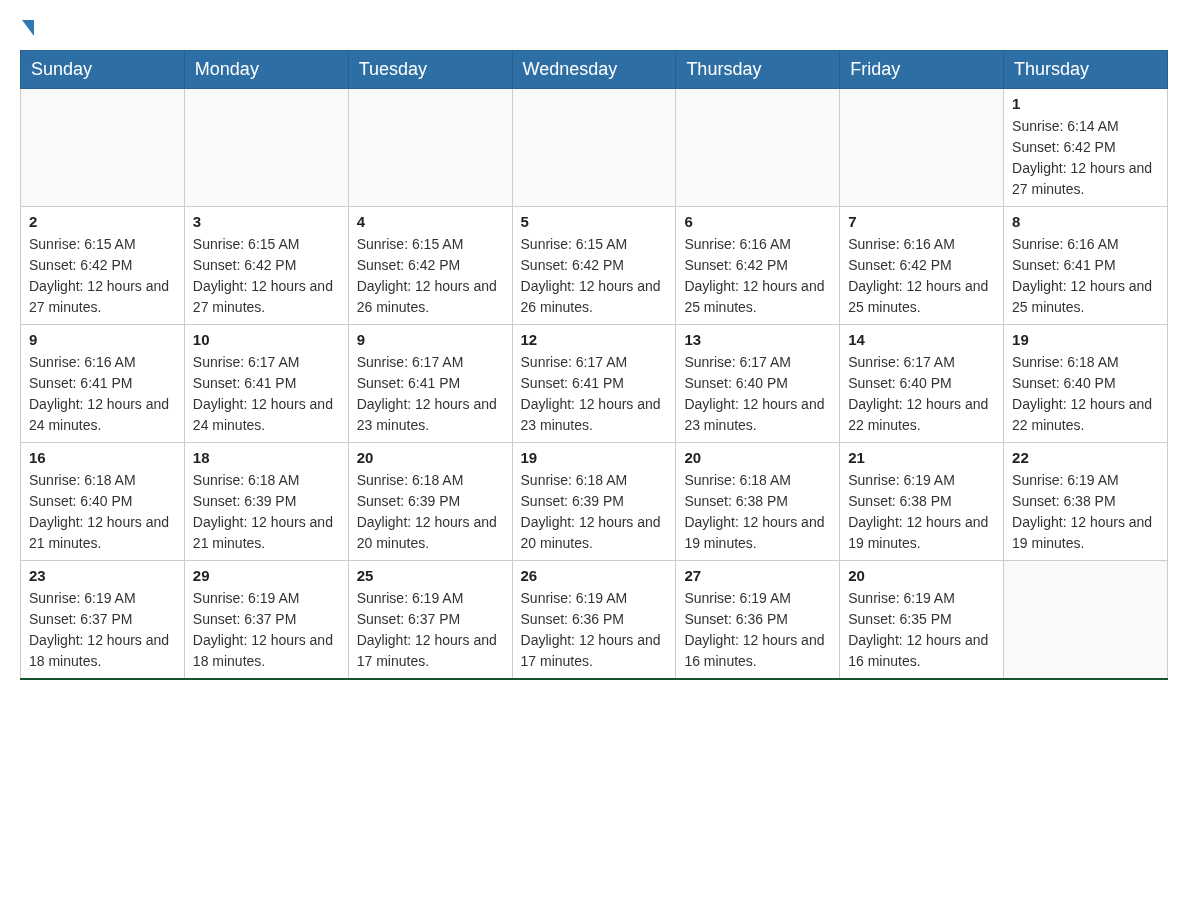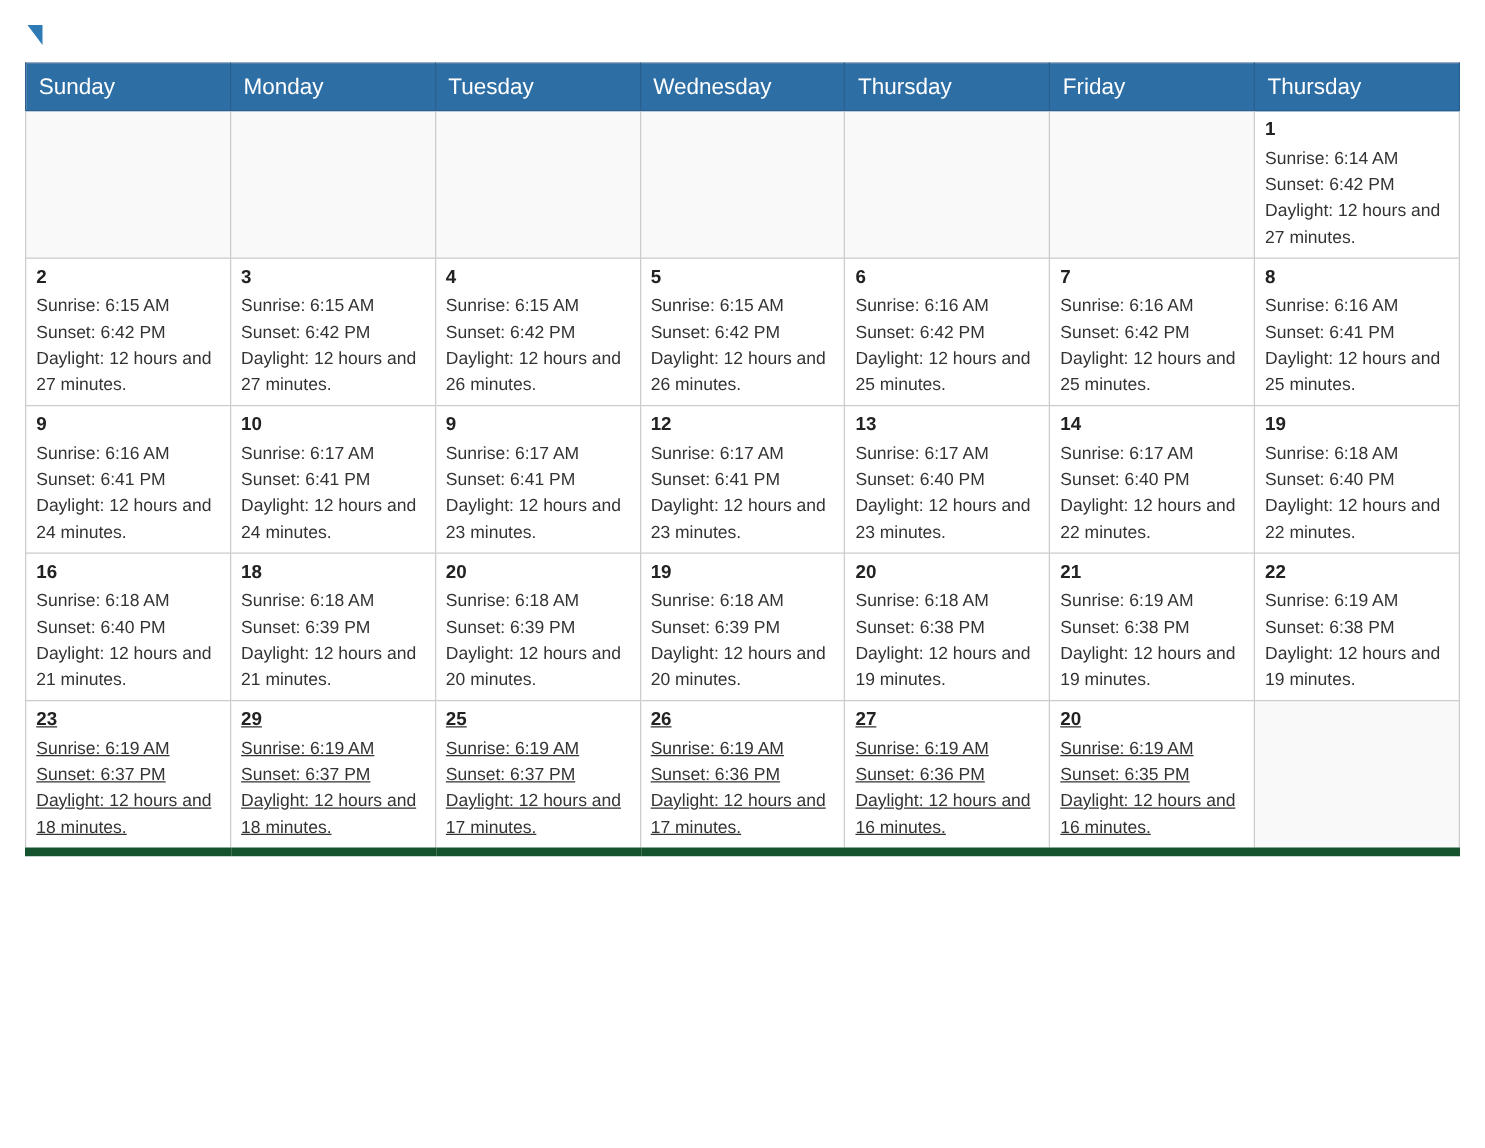--- a/index.html
+++ b/index.html
@@ -84,22 +84,21 @@
     }
     .day-info {
       font-size: 14px;
       color: #333;
       line-height: 1.5;
     }
     .empty-cell {
       background: #f9f9f9;
     }
     .calendar tbody tr:last-child td {
-      border-bottom: 7px solid #14532d;
-      text-decoration: underline;
+      border-bottom: 2px solid #14532d;
     }
   </style>
 </head>
 <body>
 
 <div class="header">
   <div class="logo">
     <div class="logo-text">
       <span class="logo-general"></span>
         <span class="logo-arrow"></span>

